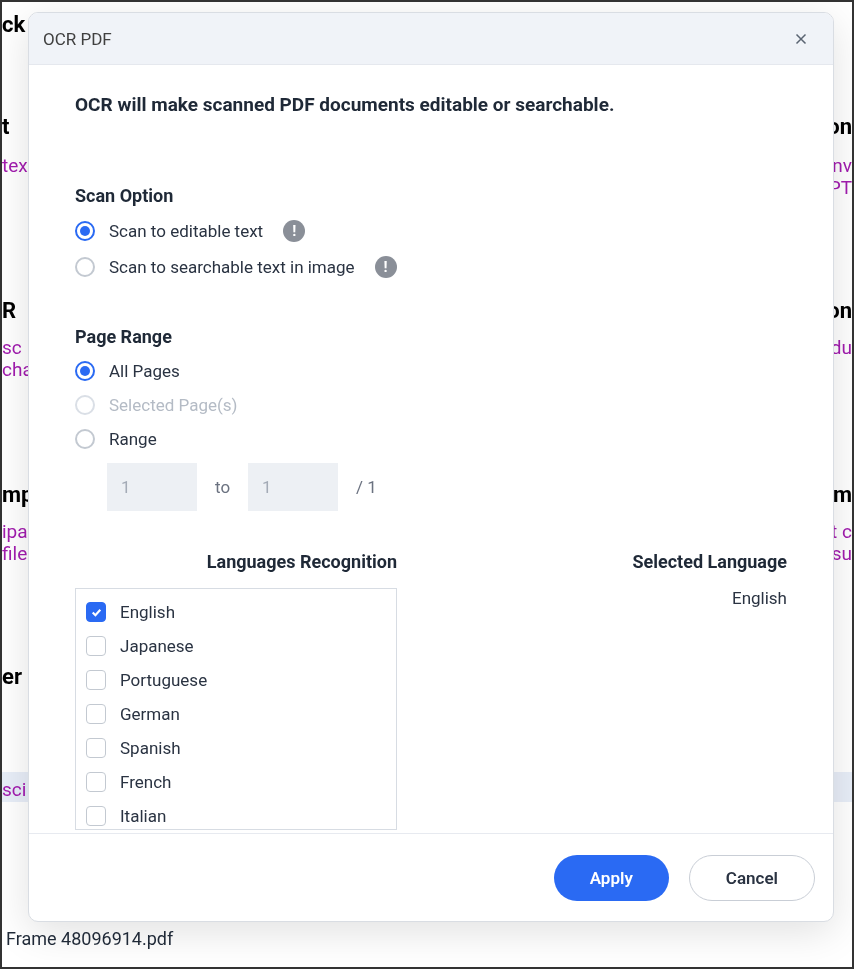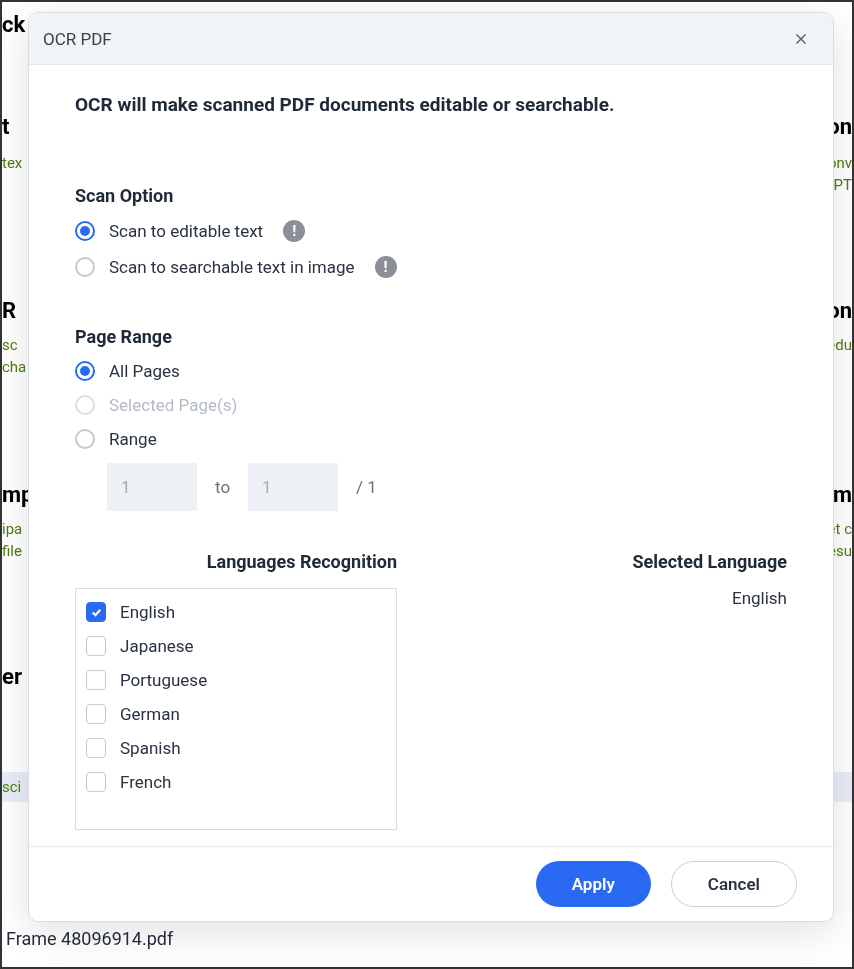--- a/index.html
+++ b/index.html
@@ -13,21 +13,21 @@
       border: 2px solid #333;
     }
     .bg-content {
       position: absolute;
       top: 0; left: 0; right: 0; bottom: 0;
       padding: 8px 0;
       font-size: 17px;
       color: #333;
     }
     .bg-heading { font-weight: 700; font-size: 22px; color: #000; }
-    .bg-small { font-size: 15px; color: #4d7c0f; line-height: 1.5; }
+    .bg-small { font-size: 19px; color: #a21caf; line-height: 1.5; }
     .bg-left { position: absolute; left: 0; width: 30px; text-align: left; overflow: hidden; white-space: nowrap; }
     .bg-right { position: absolute; right: 0; width: 30px; text-align: right; overflow: hidden; white-space: nowrap; direction: rtl; }
     .bg-sel { position: absolute; left:0; right:0; background: #e8eef8; height: 30px; }
 
     .modal {
       position: absolute;
       top: 10px;
       left: 26px;
       width: 806px;
       height: 910px;
@@ -180,26 +180,26 @@
     }
     .chk.checked svg { width: 13px; height: 13px; }
     .sel-lang-val {
       font-size: 17px;
       color: #2a3342;
       margin-left: 2px;
     }
 
     .modal-footer {
       border-top: 1px solid #e7eaf0;
-      height: 75px;
+      height: 88px;
       display: flex;
       align-items: center;
       justify-content: flex-end;
       gap: 20px;
-      padding: 0 36px;
+      padding: 0 18px;
     }
     .btn {
       height: 46px;
       border-radius: 23px;
       padding: 0 36px;
       font-size: 17px;
       font-weight: 600;
       cursor: pointer;
       display: inline-flex; align-items: center; justify-content: center;
     }
@@ -325,20 +325,24 @@
               <span>German</span>
             </div>
             <div class="lang-item">
               <span class="chk"></span>
               <span>Spanish</span>
             </div>
             <div class="lang-item">
               <span class="chk"></span>
               <span>French</span>
             </div>
+            <div class="lang-item">
+              <span class="chk"></span>
+              <span>Italian</span>
+            </div>
           </div>
       </div>
       <div class="lang-right">
         <div class="lang-title" style="margin-left:14px;">Selected Language</div>
         <div class="sel-lang-val">English</div>
       </div>
     </div>
   </div>
 
   <div class="modal-footer">

